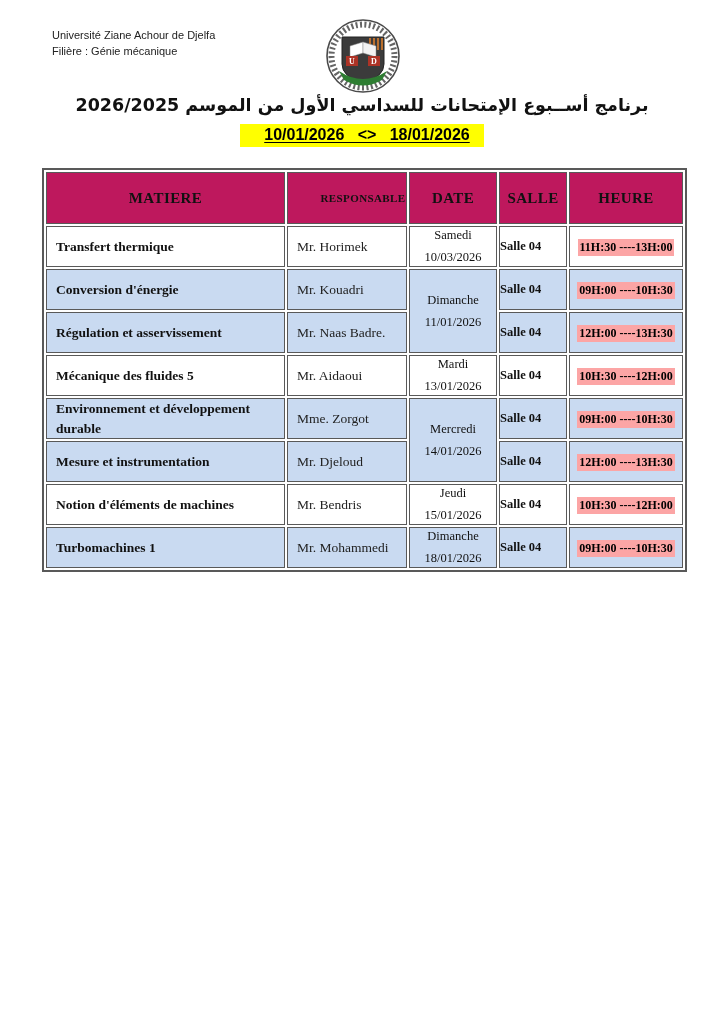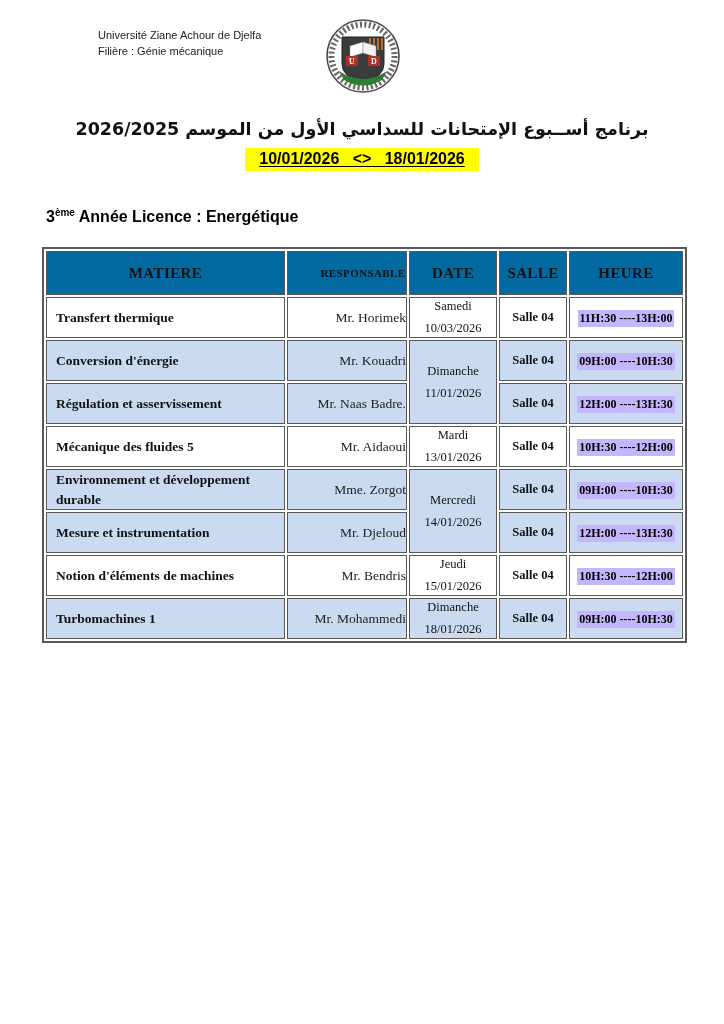--- a/index.html
+++ b/index.html
@@ -13,41 +13,41 @@
     font-family: "Liberation Sans", sans-serif;
     color: #1a1a1a;
   }
 
   
   .top-header {
     display: flex;
     align-items: flex-start;
     margin: 27px 22px 0 52px;
   }
-  .hdr-left { font-size: 11px; line-height: 16px; color: #222; margin-left: 46px; }
+  .hdr-left { font-size: 11px; line-height: 16px; color: #222; }
   .hdr-right {
     margin-left: auto;
     direction: rtl;
     text-align: right;
     font-size: 11.5px;
     line-height: 17px;
     color: #222;
     font-family: "DejaVu Sans", sans-serif;
   }
   .hdr-logo {
     position: absolute;
     left: 325px;
     top: 16px;
     width: 76px;
     height: 80px;
   }
 
   
   .title-ar {
-    margin-top: 60px;
+    margin-top: 36px;
     text-align: center;
     direction: rtl;
     font-family: "DejaVu Sans", sans-serif;
     font-weight: bold;
     font-size: 17.5px;
     color: #111;
   }
   .title-fr {
     margin-top: 13px;
     text-align: center;
@@ -58,21 +58,21 @@
     color: #111;
   }
   .date-range-wrap { margin-top: 9px; text-align: center; }
   .date-range {
     display: inline-block;
     background: #ffff00;
     font-weight: bold;
     font-size: 16px;
     text-decoration: underline;
     text-underline-offset: 2px;
-    padding: 2px 14px 3px 14px;
+    padding: 2px 14px 3px 24px;
     white-space: pre;
     color: #000;
   }
   .section-title {
     margin: 36px 0 0 46px;
     font-weight: bold;
     font-size: 16px;
     color: #000;
   }
   .section-title sup { font-size: 10px; }
@@ -89,53 +89,53 @@
     font-family: "Liberation Serif", serif;
   }
   table.exam col:nth-child(1) { width: 239px; }
   table.exam col:nth-child(2) { width: 120px; }
   table.exam col:nth-child(3) { width: 88px; }
   table.exam col:nth-child(4) { width: 68px; }
   table.exam col:nth-child(5) { width: 114px; }
 
   table.exam th, table.exam td { border: 1.5px solid #595959; }
   table.exam th {
-    background: #0369a1;
-    height: 44px;
+    background: #be185d;
+    height: 52px;
     font-size: 15px;
     font-weight: bold;
     letter-spacing: 0.4px;
     color: #111;
   }
   table.exam th:nth-child(2) { font-size: 11px; padding-left: 32px; }
 
   table.exam td { background: #ffffff; height: 41px; vertical-align: middle; }
   table.exam tr.row-blue td { background: #c9daf1; }
 
   td.cell-matiere {
     text-align: left;
     padding-left: 9px;
     font-weight: bold;
     font-size: 13.5px;
     line-height: 1.45;
     color: #111;
   }
   td.cell-resp {
-    text-align: right;
+    text-align: left;
     padding-left: 9px;
     font-size: 13.5px;
     color: #222;
   }
   td.cell-date { text-align: center; font-weight: normal; font-size: 12.5px; color: #111; }
   td.cell-date .d1 { margin-bottom: 7px; }
-  td.cell-salle { text-align: center; font-weight: bold; font-size: 12.5px; color: #111; }
+  td.cell-salle { font-weight: bold; font-size: 12.5px; color: #111; }
   td.cell-heure { text-align: center; }
   .time-hl {
     display: inline-block;
-    background: #c4b5fd;
+    background: #fca5a5;
     font-weight: bold;
     font-size: 12px;
     padding: 1px 2px;
     white-space: nowrap;
     color: #000;
   }
 </style>
 </head>
 <body>
 
@@ -169,21 +169,20 @@
     </div>
 
   </div>
 
   <div class="title-ar">برنامج أســبوع الإمتحانات للسداسي الأول من الموسم 2026/2025</div>
 
   <div class="date-range-wrap">
     <span class="date-range">10/01/2026   &lt;&gt;   18/01/2026</span>
   </div>
 
-  <div class="section-title"><span>3</span><sup>ème</sup><span> Année Licence : Energétique</span></div>
 
   <table class="exam">
     <colgroup>
         <col>
         <col>
         <col>
         <col>
         <col>
       </colgroup>
     <thead>

